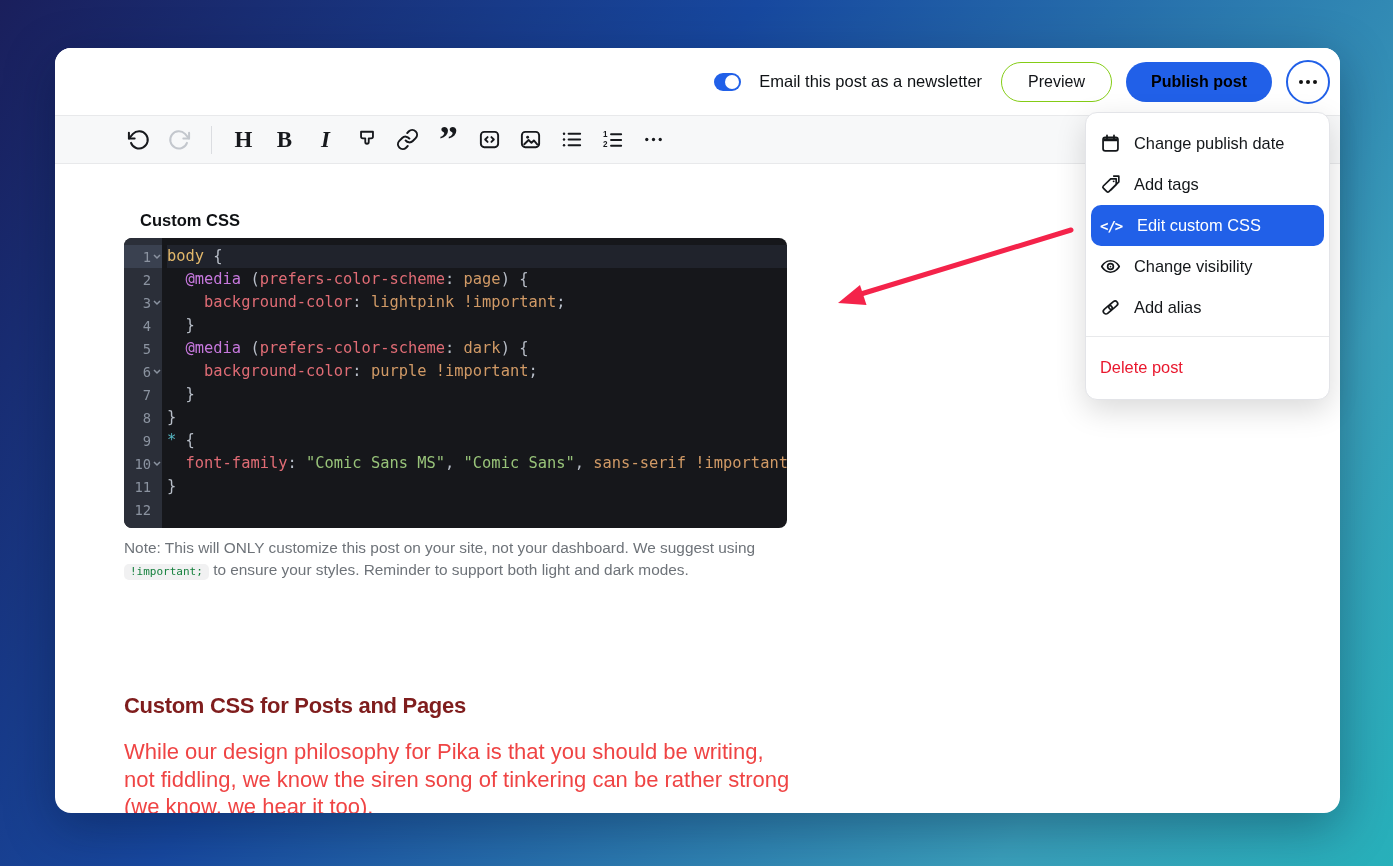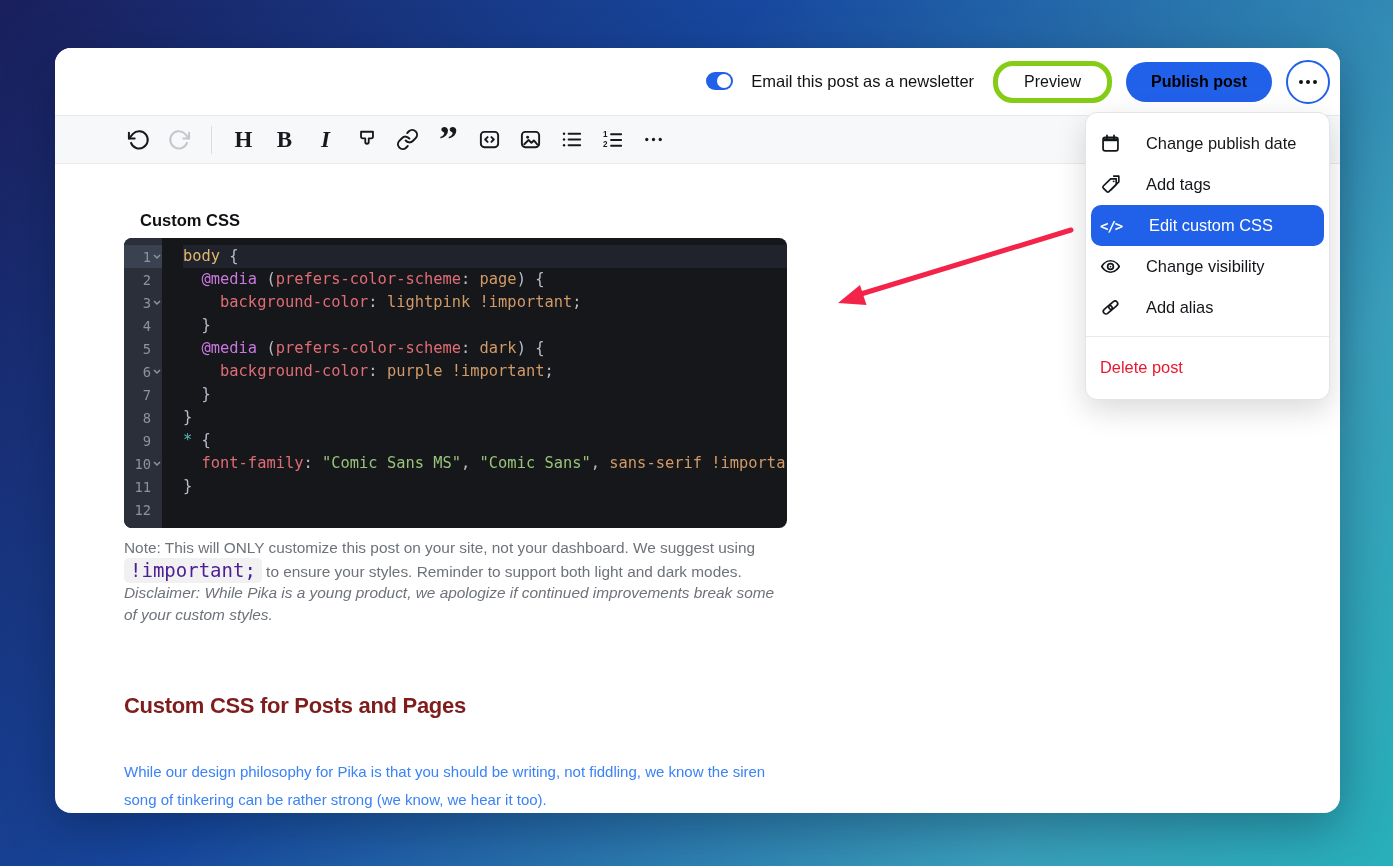--- a/index.html
+++ b/index.html
@@ -9,26 +9,26 @@
     background:linear-gradient(125deg,#1a1f5c 0%,#17489f 38%,#3a9fbb 80%,#27b0ba 100%);
     position:relative;
   }
   .panel {
     position:absolute; left:55px; top:48px; width:1285px; height:765px;
     background:#fff; border-radius:16px; overflow:hidden;
     box-shadow:0 14px 50px rgba(0,15,40,.35);
   }
   
   .header { height:67px; display:flex; align-items:center; justify-content:flex-end; padding-right:10px; background:#fff; }
-  .toggle-group { display:flex; align-items:flex-start; gap:18px; margin-right:19px; }
+  .toggle-group { display:flex; align-items:center; gap:18px; margin-right:19px; }
   .toggle { width:27px; height:18px; border-radius:9px; background:var(--accent,#2160e8); position:relative; cursor:pointer; }
   .toggle .knob { position:absolute; right:2px; top:2px; width:14px; height:14px; border-radius:50%; background:#fff; }
   .toggle-label { font-size:16.5px; color:#0f1215; }
   .btn { height:40px; display:inline-flex; align-items:center; border-radius:20px; font-size:16px; cursor:pointer; }
-  .btn-preview { padding:16px 26px; background:#fff; border:5px solid #84cc16; color:#121418; margin-right:14px; }
+  .btn-preview { padding:16px 26px; background:#fff; border:1px solid #84cc16; color:#121418; margin-right:14px; }
   .btn-publish { padding:0 25px; background:var(--accent,#2160e8); color:#000000; font-weight:700; margin-right:14px; }
   .btn-more { width:44px; height:44px; border-radius:50%; background:#fff; border:2px solid var(--accent,#2160e8); display:flex; align-items:center; justify-content:center; gap:3px; cursor:pointer; }
   .btn-more i { width:4px; height:4px; border-radius:50%; background:#111; }
   
   .toolbar { height:49px; background:#f7f8f9; border-top:1px solid #e8e9eb; border-bottom:1px solid #e8e9eb; display:flex; align-items:center; padding-left:67px; gap:8px; }
   .ticon { width:33px; height:33px; display:flex; align-items:center; justify-content:center; color:#17191d; cursor:pointer; }
   .ticon.disabled { color:#c3c7cd; }
   .ticon svg { display:block; }
   .tsep { width:1px; height:28px; background:#dbdde1; margin:0 7px; }
   .tletter { font-family:"Liberation Serif", serif; font-weight:700; font-size:23px; line-height:1; }
@@ -36,34 +36,34 @@
   .tquote { font-family:"Liberation Serif", serif; font-weight:700; font-size:38px; line-height:0; height:14px; display:flex; align-items:flex-start; overflow:visible; margin-top:12px; }
   
   .sec-label { position:absolute; left:85px; top:163px; font-size:16.5px; font-weight:700; color:#0f1114; }
   .code { position:absolute; left:69px; top:190px; width:663px; height:290px; border-radius:8px; overflow:hidden; display:flex;
           background:var(--editor-bg,#16171b); font-family:"DejaVu Sans Mono", monospace; font-size:15.4px; }
   .gutter { width:38px; flex:none; background:var(--gutter-bg,#2b2f39); color:#8b93a0; padding:7px 0; font-size:13.8px; }
   .gutter .ln { height:23px; display:flex; align-items:center; }
   .gutter .ln .num { flex:1; text-align:right; }
   .gutter .ln .fold { width:11px; display:flex; justify-content:center; }
   .gutter .ln.active { background:#3a4150; }
-  .codearea { flex:1; padding:7px 0 7px 21px; overflow:hidden; }
+  .codearea { flex:1; padding:7px 0 7px 5px; overflow:hidden; }
   .codearea .line { height:23px; white-space:pre; line-height:23px; }
   .codearea .line.active { background:#20232c; }
   .tok-sel{color:#e2b86b} .tok-prop{color:#e06c75} .tok-at{color:#c678dd} .tok-val{color:#d19a66}
   .tok-str{color:#98c379} .tok-pun{color:#b8bec8} .tok-fn{color:#b8bec8} .tok-star{color:#56b6c2}
   .note { position:absolute; left:69px; top:489px; width:678px; font-size:15.4px; line-height:22.4px; color:#6e7379; }
-  .chip { background:#f1f1f2; border-radius:5px; padding:1px 6px 2px; font-family:"DejaVu Sans Mono", monospace; font-size:19px; color:#4c1d95; }
+  .chip { background:#f1f1f2; border-radius:5px; padding:1px 6px 2px; font-family:"DejaVu Sans Mono", monospace; font-size:11px; color:#15803d; }
   .disclaimer { position:absolute; left:69px; top:534px; width:660px; font-size:15.4px; line-height:22.4px; font-style:italic; color:#6e7379; }
   .big-heading { position:absolute; left:69px; top:645px; font-size:22px; font-weight:800; letter-spacing:-.3px; color:#7f1d1d; }
-  .body-para { position:absolute; left:69px; top:710px; width:666px; font-size:15px; line-height:27.5px; color:#3b82f6; }
+  .body-para { position:absolute; left:69px; top:690px; width:666px; font-size:22px; line-height:27.5px; color:#ef4444; }
   
   .dropdown { position:absolute; left:1085px; top:112px; width:245px; background:#fff; border:1px solid #e3e4e8; border-radius:12px;
               box-shadow:0 10px 30px rgba(0,0,0,.15); padding:10px 5px 10px; z-index:5; }
-  .mi { display:flex; align-items:center; gap:25px; height:41px; padding:0 9px; font-size:16.4px; color:#14171a; border-radius:10px; cursor:pointer; }
+  .mi { display:flex; align-items:center; gap:13px; height:41px; padding:0 9px; font-size:16.4px; color:#14171a; border-radius:10px; cursor:pointer; }
   .mi svg { width:21px; height:21px; flex:none; }
   .mi.selected { background:var(--accent,#2160e8); color:#fff; }
   .mi .code-glyph { font-family:"DejaVu Sans Mono", monospace; font-weight:700; font-size:14px; width:24px; flex:none; letter-spacing:-1px; }
   .mdivider { height:1px; background:#e8e9eb; margin:8px -5px; }
   .mi.danger { color:var(--danger,#e9182e); height:44px; margin-top:8px; }
   
   .arrow-layer { position:absolute; left:0; top:0; width:1393px; height:866px; pointer-events:none; z-index:10; }
 </style>
 </head>
 <body>
@@ -233,21 +233,20 @@
         <div class="line"><span class="tok-pun">}</span></div>
         <div class="line"><span class="tok-star">*</span><span class="tok-pun"> {</span></div>
         <div class="line"><span class="tok-prop">  font-family</span><span class="tok-pun">: </span><span class="tok-str">"Comic Sans MS"</span><span class="tok-pun">, </span><span class="tok-str">"Comic Sans"</span><span class="tok-pun">, </span><span class="tok-val">sans-serif</span><span class="tok-pun"> </span><span class="tok-val">!important</span></div>
         <div class="line"><span class="tok-pun">}</span></div>
       </div>
   </div>
 
   <div class="note">
     <span>Note: This will ONLY customize this post on your site, not your dashboard. We suggest using </span><span class="chip">!important;</span><span> to ensure your styles. Reminder to support both light and dark modes.</span>
   </div>
-  <div class="disclaimer">Disclaimer: While Pika is a young product, we apologize if continued improvements break some of your custom styles.</div>
 
   <h1 class="big-heading">Custom CSS for Posts and Pages</h1>
   <p class="body-para">While our design philosophy for Pika is that you should be writing, not fiddling, we know the siren song of tinkering can be rather strong (we know, we hear it too).</p>
 </div>
 
 <div class="dropdown">
   <div class="mi">
     <svg viewBox="0 0 24 24" fill="none" stroke="currentColor" stroke-width="2" stroke-linecap="round">
         <rect x="3.5" y="5" width="17" height="15.5" rx="2.5"></rect>
         <path d="M8 2.8v4M16 2.8v4"></path>

